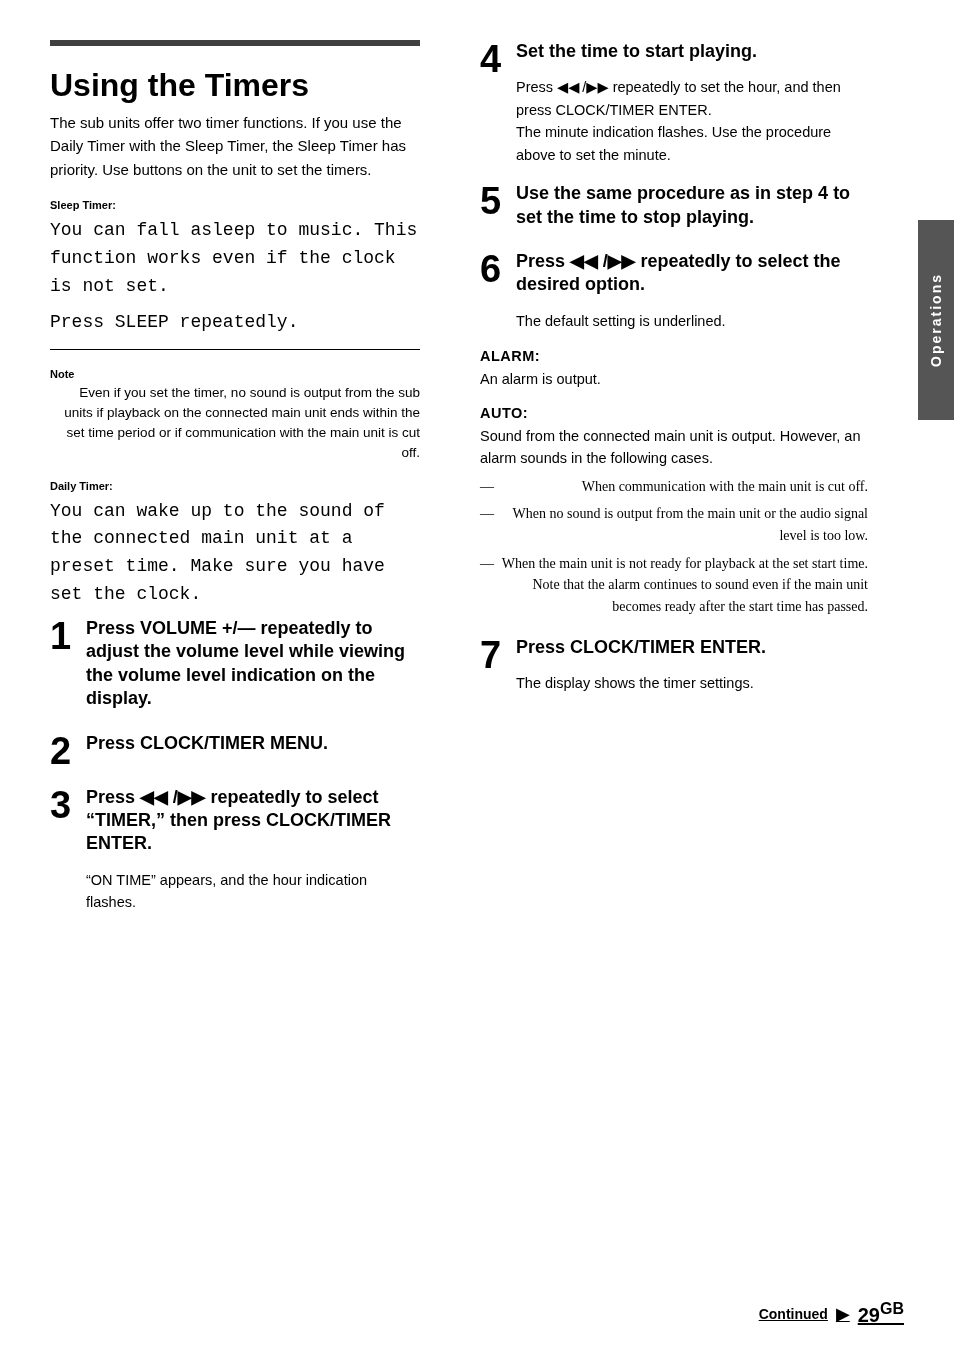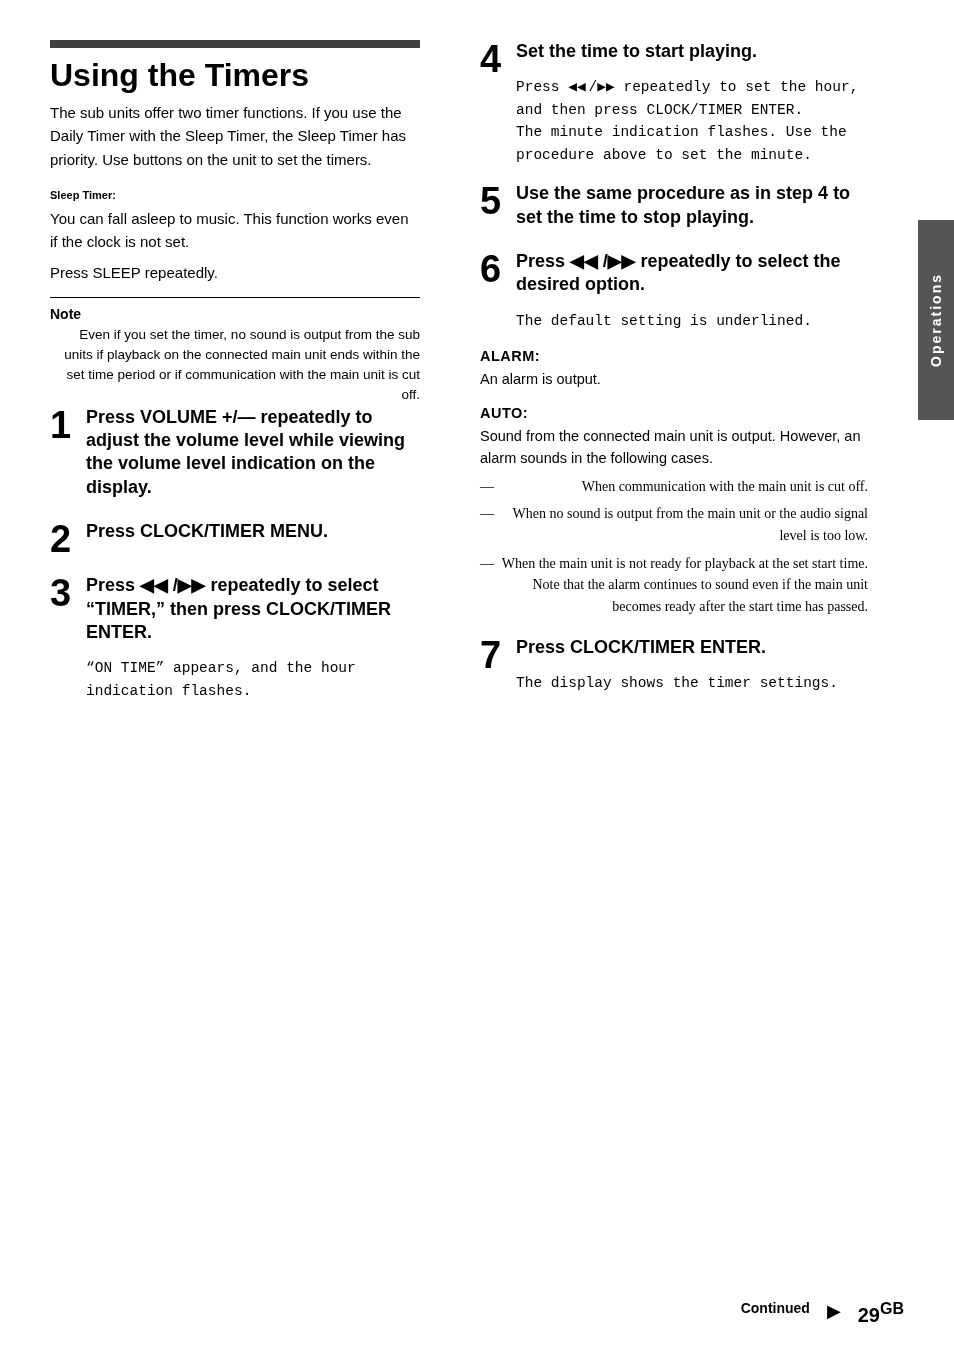--- a/index.html
+++ b/index.html
@@ -65,54 +65,54 @@
     }
 
     
     .page-title {
       font-size: 32px;
       font-weight: 900;
       font-family: Arial, Helvetica, sans-serif;
       color: #000;
       margin-bottom: 8px;
       line-height: 1.1;
-      border-top: 8px solid #404040;
-      padding-top: 10px;
+      border-top: 6px solid #404040;
+      padding-top: 22px;
     }
 
     .intro-text {
       font-size: 15px;
       line-height: 1.55;
       margin-bottom: 18px;
       font-family: Arial, Helvetica, sans-serif;
     }
 
     
     .section-heading {
       font-size: 11px;
       font-weight: 900;
       font-family: Arial, Helvetica, sans-serif;
       color: #000;
       margin-bottom: 6px;
       margin-top: 16px;
     }
 
     .section-body {
-      font-size: 15px;
-      line-height: 1.55;
-      font-family: Liberation Sans, sans-serif;
+      font-size: 18px;
+      line-height: 1.55;
+      font-family: Liberation Mono, monospace;
       margin-bottom: 8px;
     }
 
     
     .note-heading {
       font-weight: 900;
       font-family: Arial, Helvetica, sans-serif;
-      font-size: 14px;
-      margin-top: 8px;
+      font-size: 11px;
+      margin-top: 18px;
       margin-bottom: 3px;
     }
 
     .note-text {
       font-size: 13.5px;
       line-height: 1.5;
       font-family: Arial, Helvetica, sans-serif;
       color: #000;
       text-align: right;
     }
@@ -146,21 +146,21 @@
       font-size: 18px;
       font-weight: bold;
       font-family: Arial, Helvetica, sans-serif;
       line-height: 1.3;
       margin-bottom: 5px;
     }
 
     .step-detail {
       font-size: 14.5px;
       line-height: 1.55;
-      font-family: Liberation Mono, monospace;
+      font-family: Liberation Sans, sans-serif;
       margin-top: 13px;
     }
 
     
     .subsection-heading {
       font-size: 14.5px;
       font-weight: 900;
       font-family: Arial, Helvetica, sans-serif;
       text-transform: uppercase;
       letter-spacing: 0.5px;
@@ -197,22 +197,23 @@
       position: absolute;
       left: 0;
     }
 
     
     .page-footer {
       position: absolute;
       bottom: 30px;
       right: 50px;
       display: flex;
-      align-items: flex-start;
-      gap: 17px;
+      align-items: center;
+      gap: 8px;
+      text-decoration: underline;
     }
 
     .continued-text {
       font-size: 14px;
       font-weight: bold;
       font-family: Arial, Helvetica, sans-serif;
     }
 
     .continued-arrow {
       font-size: 18px;
@@ -256,20 +257,24 @@
       <div>
         <h2 class="section-heading">Sleep Timer:</h2>
         <p class="section-body">You can fall asleep to music. This function works even if the clock is not set.</p>
         <p class="section-body">Press SLEEP repeatedly.</p>
 
         <hr class="divider">
         <p class="note-heading">Note</p>
         <p class="note-text">Even if you set the timer, no sound is output from the sub units if playback on the connected main unit ends within the set time period or if communication with the main unit is cut off.</p>
       </div>
 
+      <div>
+        <h2 class="section-heading">Daily Timer:</h2>
+        <p class="section-body">You can wake up to the sound of the connected main unit at a preset time. Make sure you have set the clock.</p>
+      </div>
 
       <div class="step">
         <span class="step-number step-number-large">1</span>
         <div class="step-content">
           <p class="step-main">Press VOLUME +/— repeatedly to adjust the volume level while viewing the volume level indication on the display.</p>
         </div>
       </div>
 
       <div class="step">
         <span class="step-number step-number-large">2</span>

